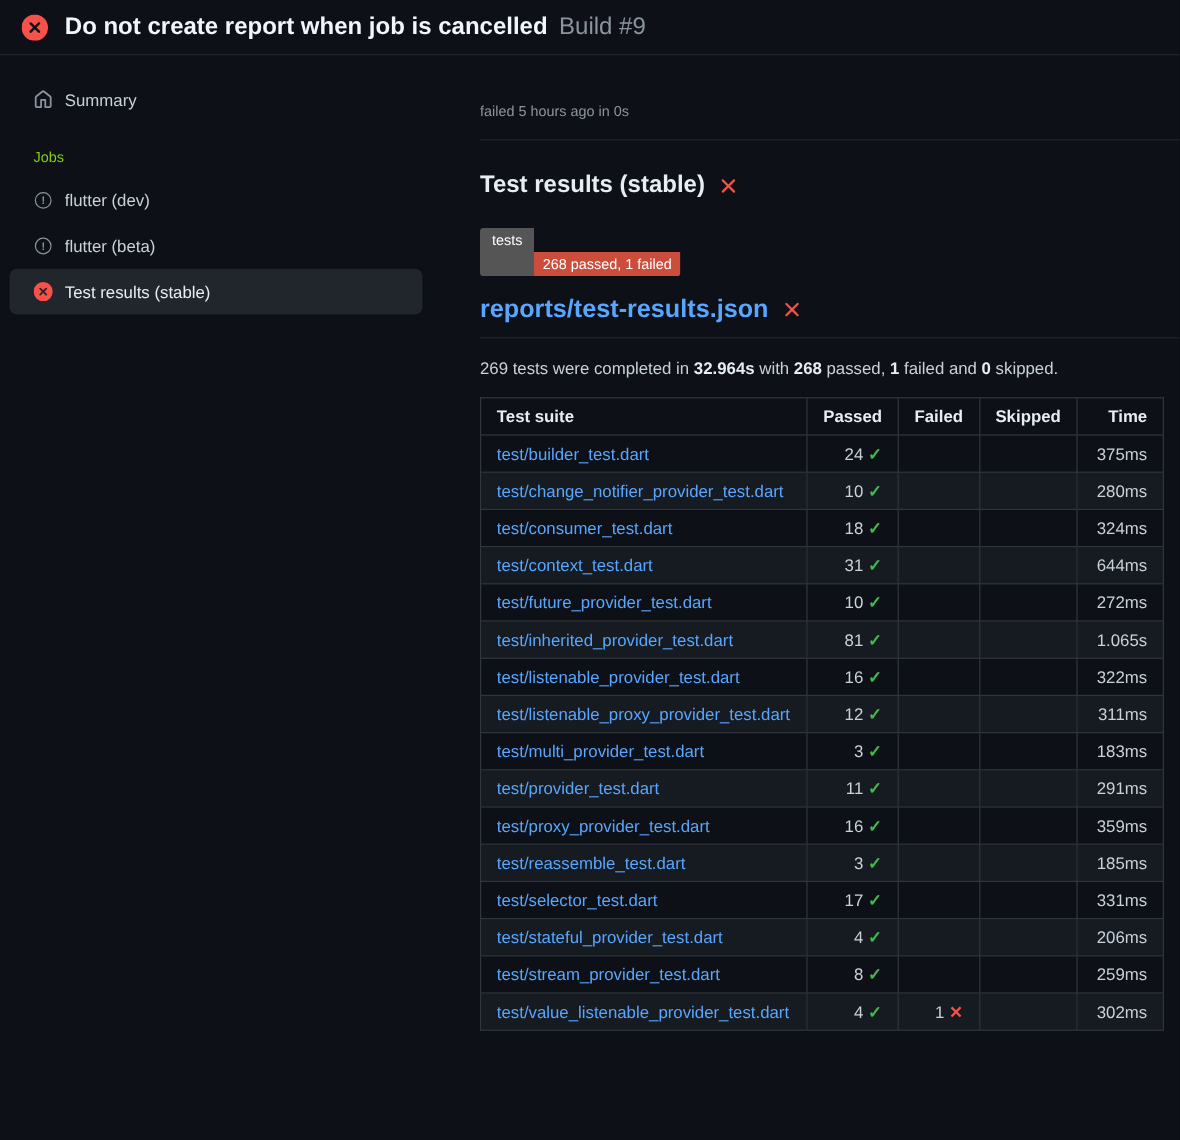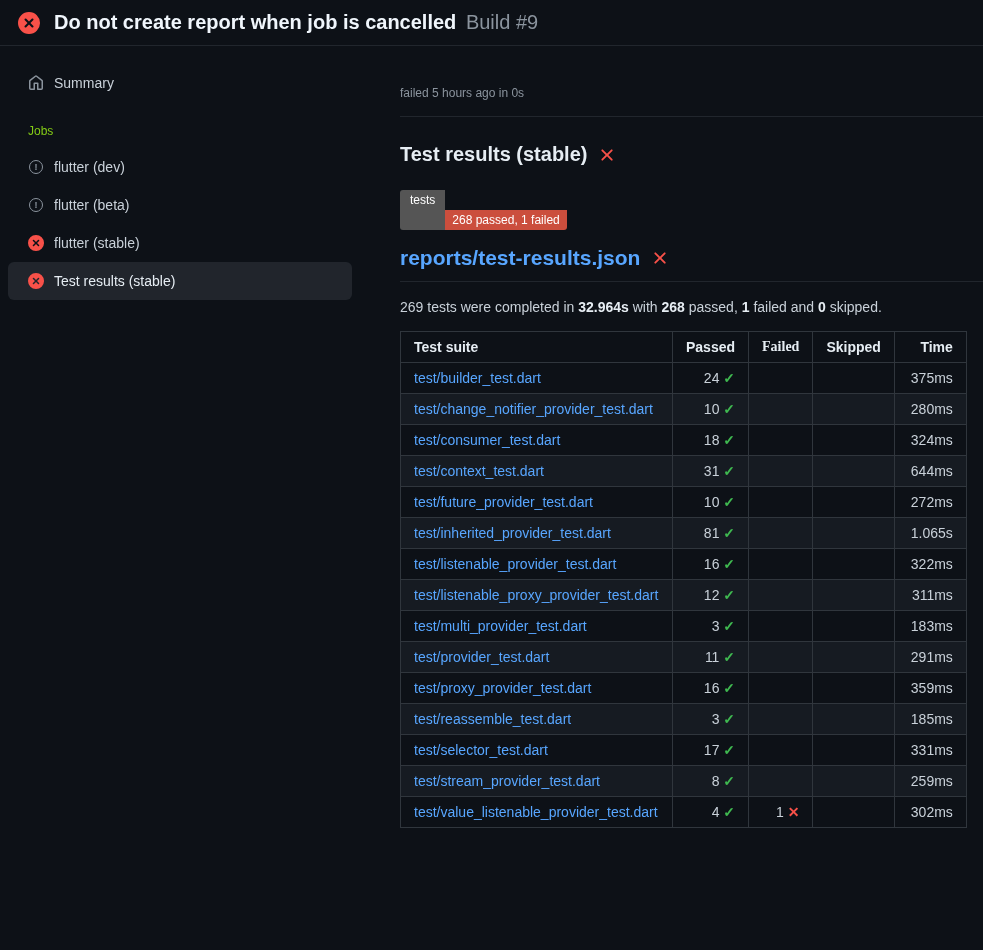--- a/index.html
+++ b/index.html
@@ -79,21 +79,21 @@
   .results th, .results td {
     border: 1px solid #30363d;
     padding: 7px 13px;
     font-size: 14px;
     overflow: hidden; white-space: nowrap;
   }
   .results th { font-weight: 700; color: #e6edf3; }
   .results tbody tr:nth-child(even) { background: #161b22; }
   th.col-suite, td.col-suite { width: 272px; text-align: left; }
   th.col-passed  { width: 65px; }
-  th.col-failed  { width: 54px; font-family: Liberation Serif, serif; }
+  th.col-failed  { width: 54px; }
   th.col-skipped { width: 74px; }
   th.col-time    { width: 72px; }
   .num { text-align: right; }
   .results a { color: #58a6ff; text-decoration: none; }
   .check { color: #3fb950; font-weight: 700; }
   .cross { color: #f85149; font-weight: 700; }
 </style>
 </head>
 <body>
 
@@ -122,28 +122,20 @@
     <div class="jobs-heading">Jobs</div>
     <nav class="jobs-list">
         <div class="side-item job-item">
           <span class="neutral-circle">!</span>
           <span>flutter (dev)</span>
         </div>
         <div class="side-item job-item">
           <span class="neutral-circle">!</span>
           <span>flutter (beta)</span>
         </div>
-        <div class="side-item job-item">
-          <span class="icon-16">
-            <svg viewBox="0 0 16 16" fill="#f85149" aria-hidden="true">
-              <path d="M2.343 13.657A8 8 0 1 1 13.658 2.343 8 8 0 0 1 2.343 13.657ZM6.03 4.97a.751.751 0 0 0-1.042.018.751.751 0 0 0-.018 1.042L6.94 8 4.97 9.97a.749.749 0 0 0 .326 1.275.749.749 0 0 0 .734-.215L8 9.06l1.97 1.97a.749.749 0 0 0 1.275-.326.749.749 0 0 0-.215-.734L9.06 8l1.97-1.97a.749.749 0 0 0-.326-1.275.749.749 0 0 0-.734.215L8 6.94Z"></path>
-            </svg>
-          </span>
-          <span>flutter (stable)</span>
-        </div>
         <div class="side-item job-item selected">
           <span class="icon-16">
             <svg viewBox="0 0 16 16" fill="#f85149" aria-hidden="true">
               <path d="M2.343 13.657A8 8 0 1 1 13.658 2.343 8 8 0 0 1 2.343 13.657ZM6.03 4.97a.751.751 0 0 0-1.042.018.751.751 0 0 0-.018 1.042L6.94 8 4.97 9.97a.749.749 0 0 0 .326 1.275.749.749 0 0 0 .734-.215L8 9.06l1.97 1.97a.749.749 0 0 0 1.275-.326.749.749 0 0 0-.215-.734L9.06 8l1.97-1.97a.749.749 0 0 0-.326-1.275.749.749 0 0 0-.734.215L8 6.94Z"></path>
             </svg>
           </span>
           <span>Test results (stable)</span>
         </div>
       </nav>
   </aside>
@@ -273,20 +265,27 @@
             <td class="num">185ms</td>
           </tr>
           <tr>
             <td class="col-suite"><a href="#">test/selector_test.dart</a></td>
             <td class="num">17 <span class="check">✓</span></td>
             <td class="num"></td>
             <td class="num"></td>
             <td class="num">331ms</td>
           </tr>
           <tr>
+            <td class="col-suite"><a href="#">test/stateful_provider_test.dart</a></td>
+            <td class="num">4 <span class="check">✓</span></td>
+            <td class="num"></td>
+            <td class="num"></td>
+            <td class="num">206ms</td>
+          </tr>
+          <tr>
             <td class="col-suite"><a href="#">test/stream_provider_test.dart</a></td>
             <td class="num">8 <span class="check">✓</span></td>
             <td class="num"></td>
             <td class="num"></td>
             <td class="num">259ms</td>
           </tr>
           <tr>
             <td class="col-suite"><a href="#">test/value_listenable_provider_test.dart</a></td>
             <td class="num">4 <span class="check">✓</span></td>
             <td class="num">1 <span class="cross">✕</span></td>

